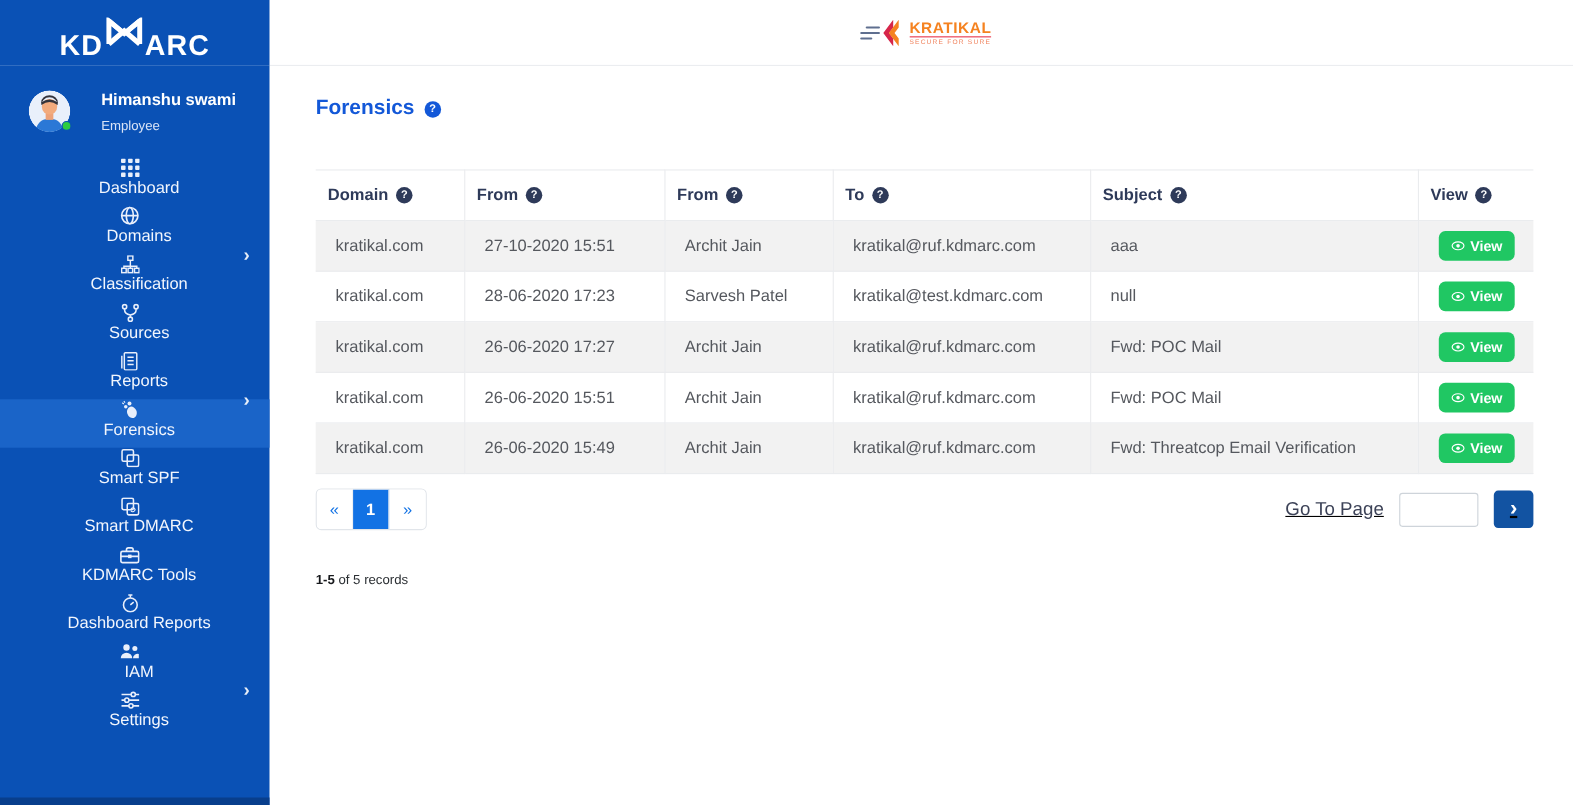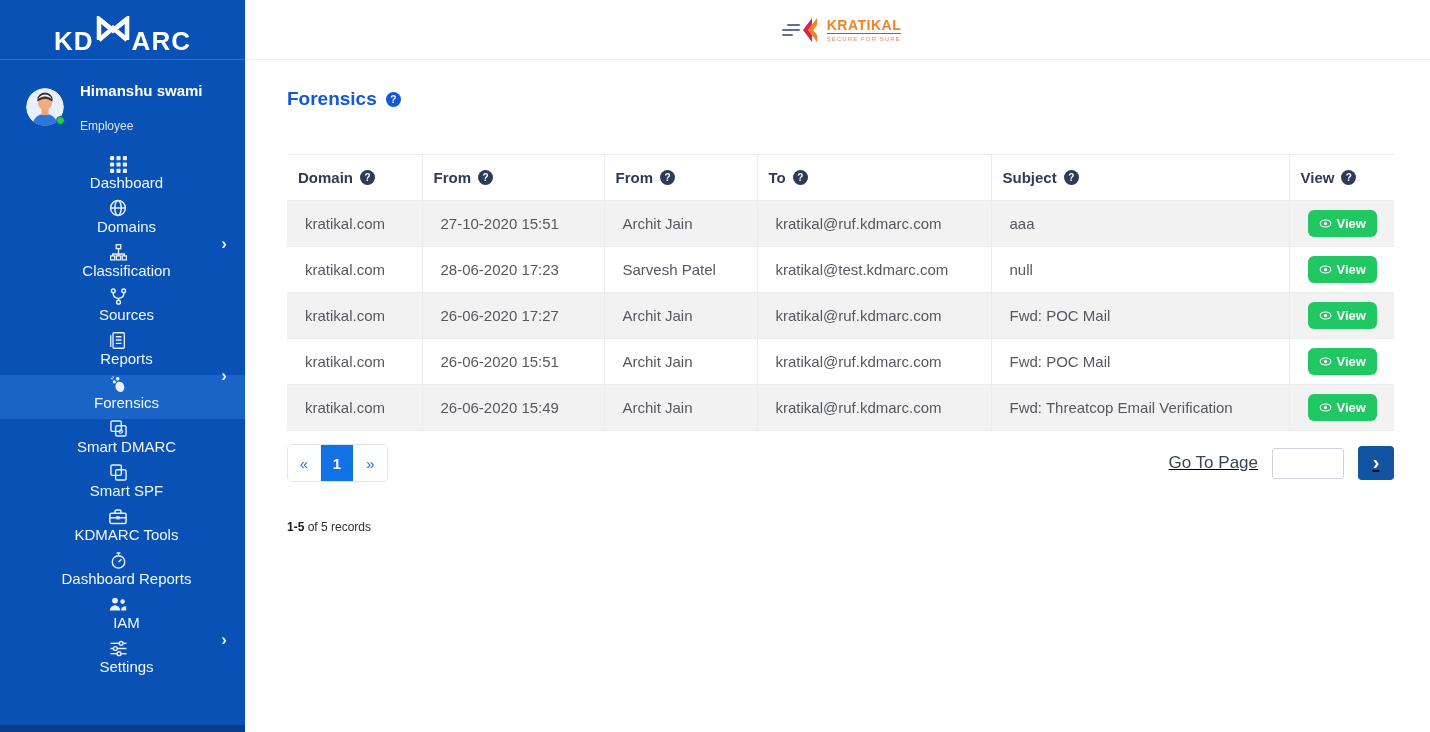--- a/index.html
+++ b/index.html
@@ -6,27 +6,27 @@
   html,body { width:1430px; height:732px; overflow:hidden; font-family:"Liberation Sans", sans-serif; background:#fff; }
   body { display:flex; }
 
   
   .sidebar { width:245px; flex:0 0 245px; background:#0a51b5; color:#fff; position:relative; height:732px; }
   .side-logo { height:60px; display:flex; align-items:center; justify-content:center; gap:1px;
                border-bottom:1px solid rgba(255,255,255,0.16); cursor:pointer; }
   .side-logo .lg-txt { font-size:26px; font-weight:800; letter-spacing:1px; color:#fff;margin-top:24px; }
   .side-logo svg { margin:0 1px; }
 
-  .user-block { display:flex; align-items:center; gap:16px; padding:22px 24px 16px 26px; cursor:pointer; }
+  .user-block { display:flex; align-items:center; gap:28px; padding:22px 24px 16px 26px; cursor:pointer; }
   .avatar-wrap { position:relative; width:38px; height:38px; flex:0 0 38px; }
   .avatar-wrap svg { display:block; border-radius:50%; }
   .status-dot { position:absolute; right:-1px; bottom:1px; width:9px; height:9px; border-radius:50%;
                 background:#2ecc40; border:1.5px solid #0a51b5; box-shadow:0 0 0 1px #2ecc40 inset; }
   .user-name { font-size:15px; font-weight:700; line-height:1.25; }
-  .user-role { font-size:12px; color:#d9e4f7; margin-top:18px; }
+  .user-role { font-size:12px; color:#d9e4f7; margin-top:6px; }
 
   .nav { margin-top:6px; }
   .nav-item { height:44px; display:flex; align-items:center; padding:0 18px 0 26px; font-size:15px;
               font-weight:500; color:#f2f6fd; cursor:pointer;flex-direction:column; }
   .nav-item.active { background:#1a64c8; }
   .nav-icon { width:19px; height:19px; margin-right:17px; display:flex; align-items:center; justify-content:center;
               color:#e9effb; flex:0 0 19px; }
   .nav-chevron { margin-left:auto; font-size:17px; line-height:1; color:rgba(255,255,255,0.9); font-weight:700; }
   .side-bottom-bar { position:absolute; left:0; right:0; bottom:0; height:7px; background:#083e8c; }
 
@@ -202,34 +202,34 @@
         </svg>
       </span>
       <span>Forensics</span>
     </div>
 
     <div class="nav-item">
       <span class="nav-icon">
         <svg width="17" height="17" viewBox="0 0 18 18" fill="none" stroke="currentColor" stroke-width="1.5">
           <rect x="1" y="1" width="11" height="11" rx="1.5"></rect>
             <rect x="6" y="6" width="11" height="11" rx="1.5"></rect>
-          <path d="M9.5,11.5 a2.2,2.2 0 0 1 4,0 M13.5,11.5 a2.2,2.2 0 0 1 -4,1.5" stroke-width="1.1"></path>
-        </svg>
-      </span>
-      <span>Smart DMARC</span>
+        </svg>
+      </span>
+      <span>Smart SPF</span>
     </div>
 
     <div class="nav-item">
       <span class="nav-icon">
         <svg width="17" height="17" viewBox="0 0 18 18" fill="none" stroke="currentColor" stroke-width="1.5">
           <rect x="1" y="1" width="11" height="11" rx="1.5"></rect>
             <rect x="6" y="6" width="11" height="11" rx="1.5"></rect>
-        </svg>
-      </span>
-      <span>Smart SPF</span>
+          <path d="M9.5,11.5 a2.2,2.2 0 0 1 4,0 M13.5,11.5 a2.2,2.2 0 0 1 -4,1.5" stroke-width="1.1"></path>
+        </svg>
+      </span>
+      <span>Smart DMARC</span>
     </div>
 
     <div class="nav-item">
       <span class="nav-icon">
         <svg width="18" height="18" viewBox="0 0 18 18" fill="none" stroke="currentColor" stroke-width="1.5">
           <rect x="0.9" y="6.3" width="16.2" height="10.2" rx="1.5"></rect>
           <path d="M6,6.3 V4.6 q0,-1.6 1.6,-1.6 h2.8 q1.6,0 1.6,1.6 V6.3"></path>
           <path d="M0.9,10.8 H17.1"></path>
           <rect x="7.4" y="9.2" width="3.2" height="3.2" fill="currentColor" stroke="none"></rect>
         </svg>

